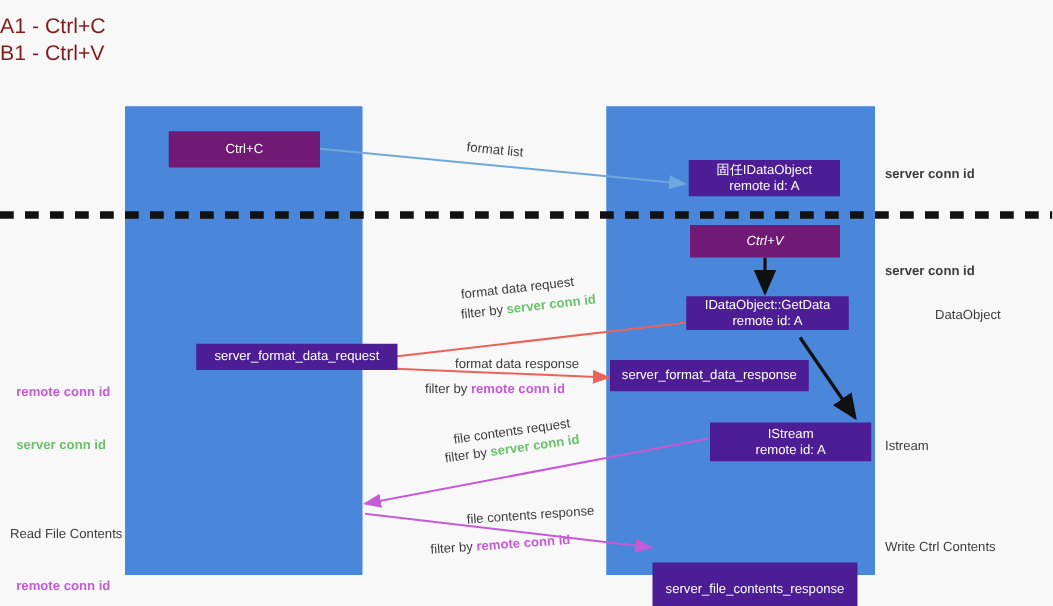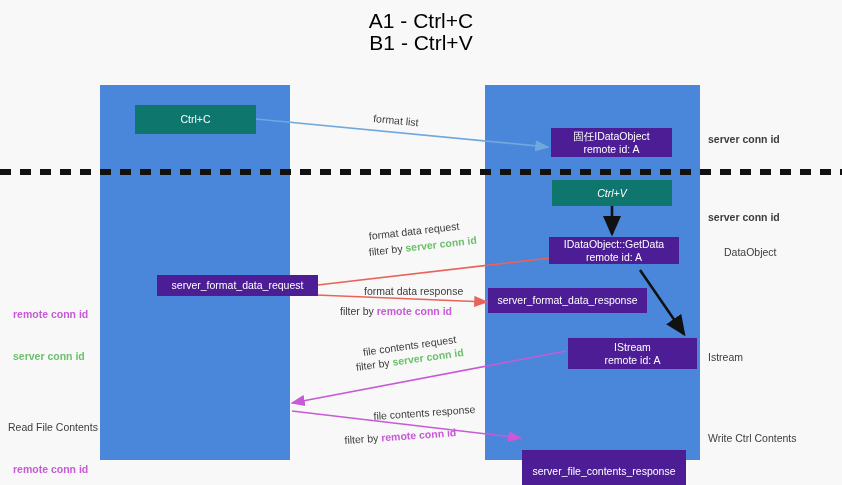--- a/index.html
+++ b/index.html
@@ -12,23 +12,22 @@
     color:#3c3c3c;
   }
   #stage{position:absolute;left:0;top:0;width:842px;height:485px;}
   svg.layer{position:absolute;left:0;top:0;width:842px;height:485px;pointer-events:none;}
 
   .abs{position:absolute;}
 
   
   .title{
     left:0;top:10px;width:842px;
-    text-align:center;
-    font-size:21px;line-height:22px;
-    color:#000000;
+    font-size:17px;line-height:22px;
+    color:#7f1d1d;
     white-space:pre;
   }
 
   
   .lane-head{
     text-align:center;font-size:11.5px;line-height:14px;color:#3c3c3c;white-space:pre;
   }
 
   
   .lane{
@@ -39,21 +38,21 @@
   .node{
     position:absolute;
     box-sizing:border-box;
     display:flex;flex-direction:column;
     align-items:center;justify-content:center;
     color:#ffffff;
     font-size:10.5px;line-height:13px;
     text-align:center;
     white-space:pre;
   }
-  .node.green{background:#0f766e;}
+  .node.green{background:#701a75;}
   .node.orange{background:#4c1d95;}
 
   
   .elabel{
     position:absolute;
     font-size:10.5px;line-height:14px;
     color:#3c3c3c;
     white-space:nowrap;
   }
   .elabel.rot{transform-origin:left top;}
@@ -180,21 +179,21 @@
   <div class="elabel rot" style="left:373px;top:409px;transform:rotate(-4deg);">file contents response</div>
 
   <div class="elabel rot" style="left:344px;top:433px;transform:rotate(-4deg);">
     <span>filter by </span><span class="m">remote conn id</span>
   </div>
 
   <div class="side g" style="left:708px;top:132px;font-weight:bold;">server conn id</div>
 
   <div class="side g" style="left:708px;top:210px;font-weight:bold;">server conn id</div>
 
-  <div class="side" style="left:724px;top:245px;">DataObject</div>
+  <div class="side" style="left:748px;top:245px;">DataObject</div>
 
   <div class="side" style="left:708px;top:350px;">Istream</div>
 
   <div class="side" style="left:708px;top:431px;">Write Ctrl Contents</div>
 
   <div class="side" style="left:13px;top:279px;">
     <div class="m">remote conn id</div>
     <div class="g">server conn id</div>
   </div>
 

